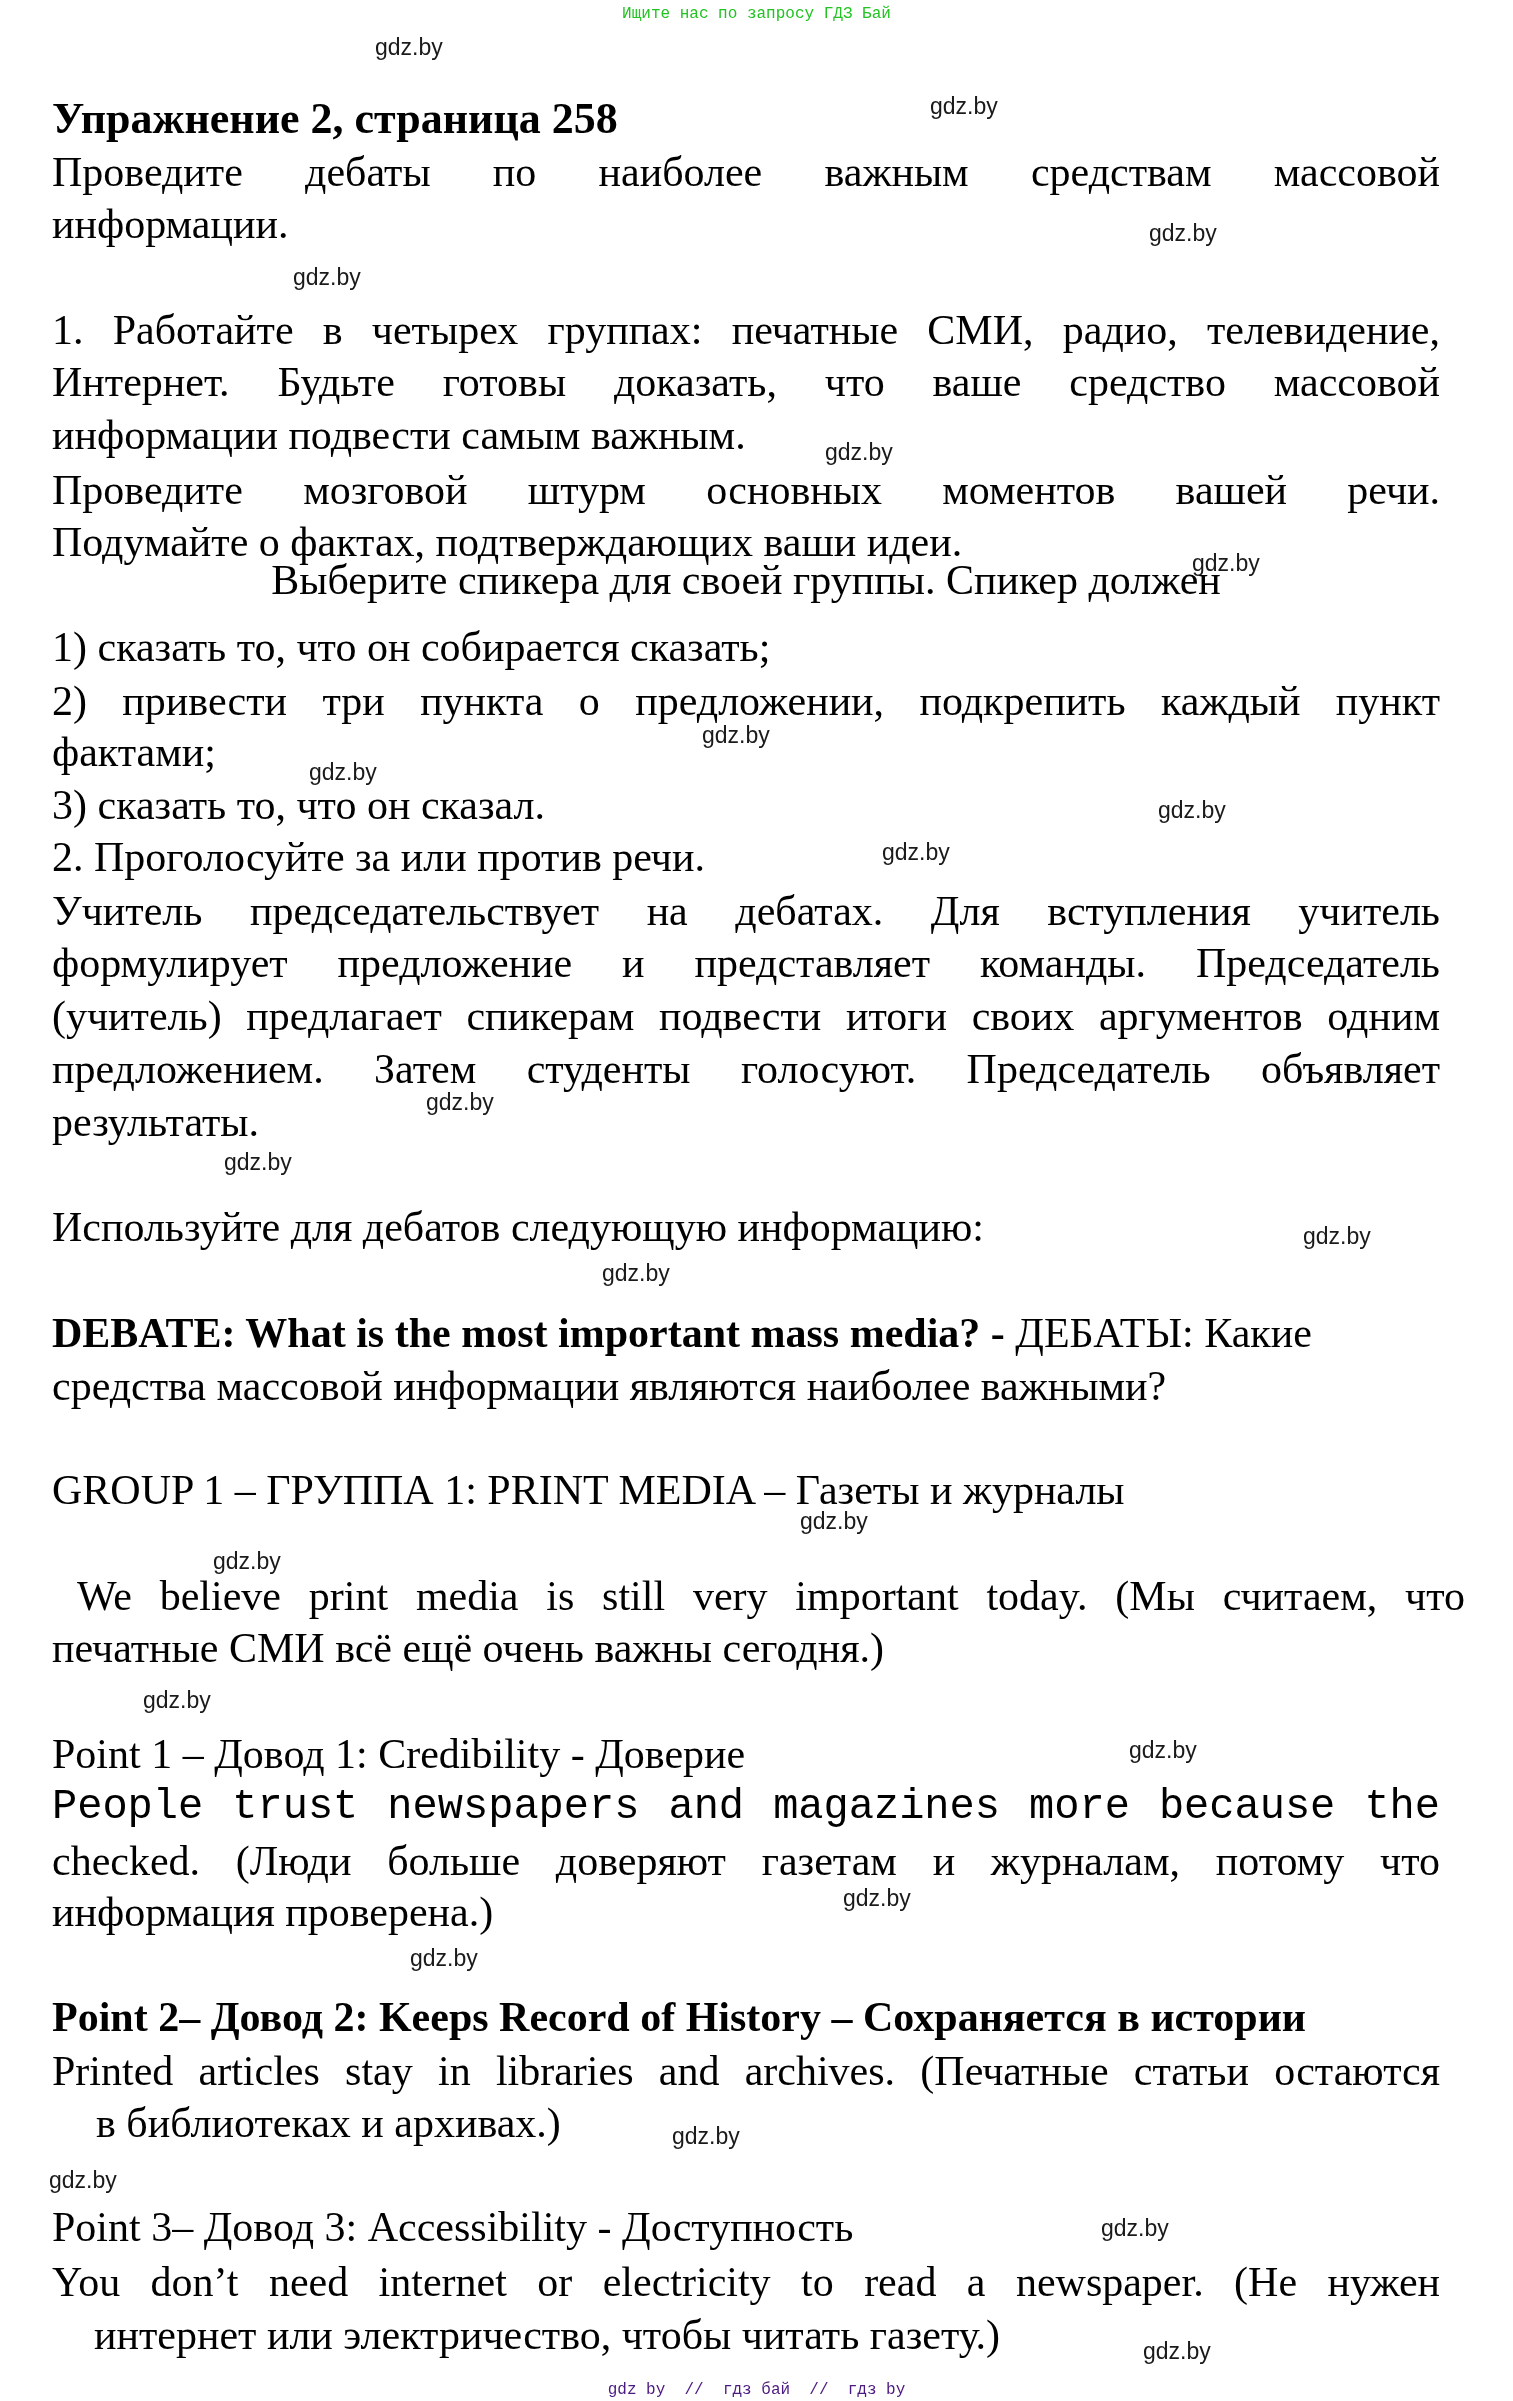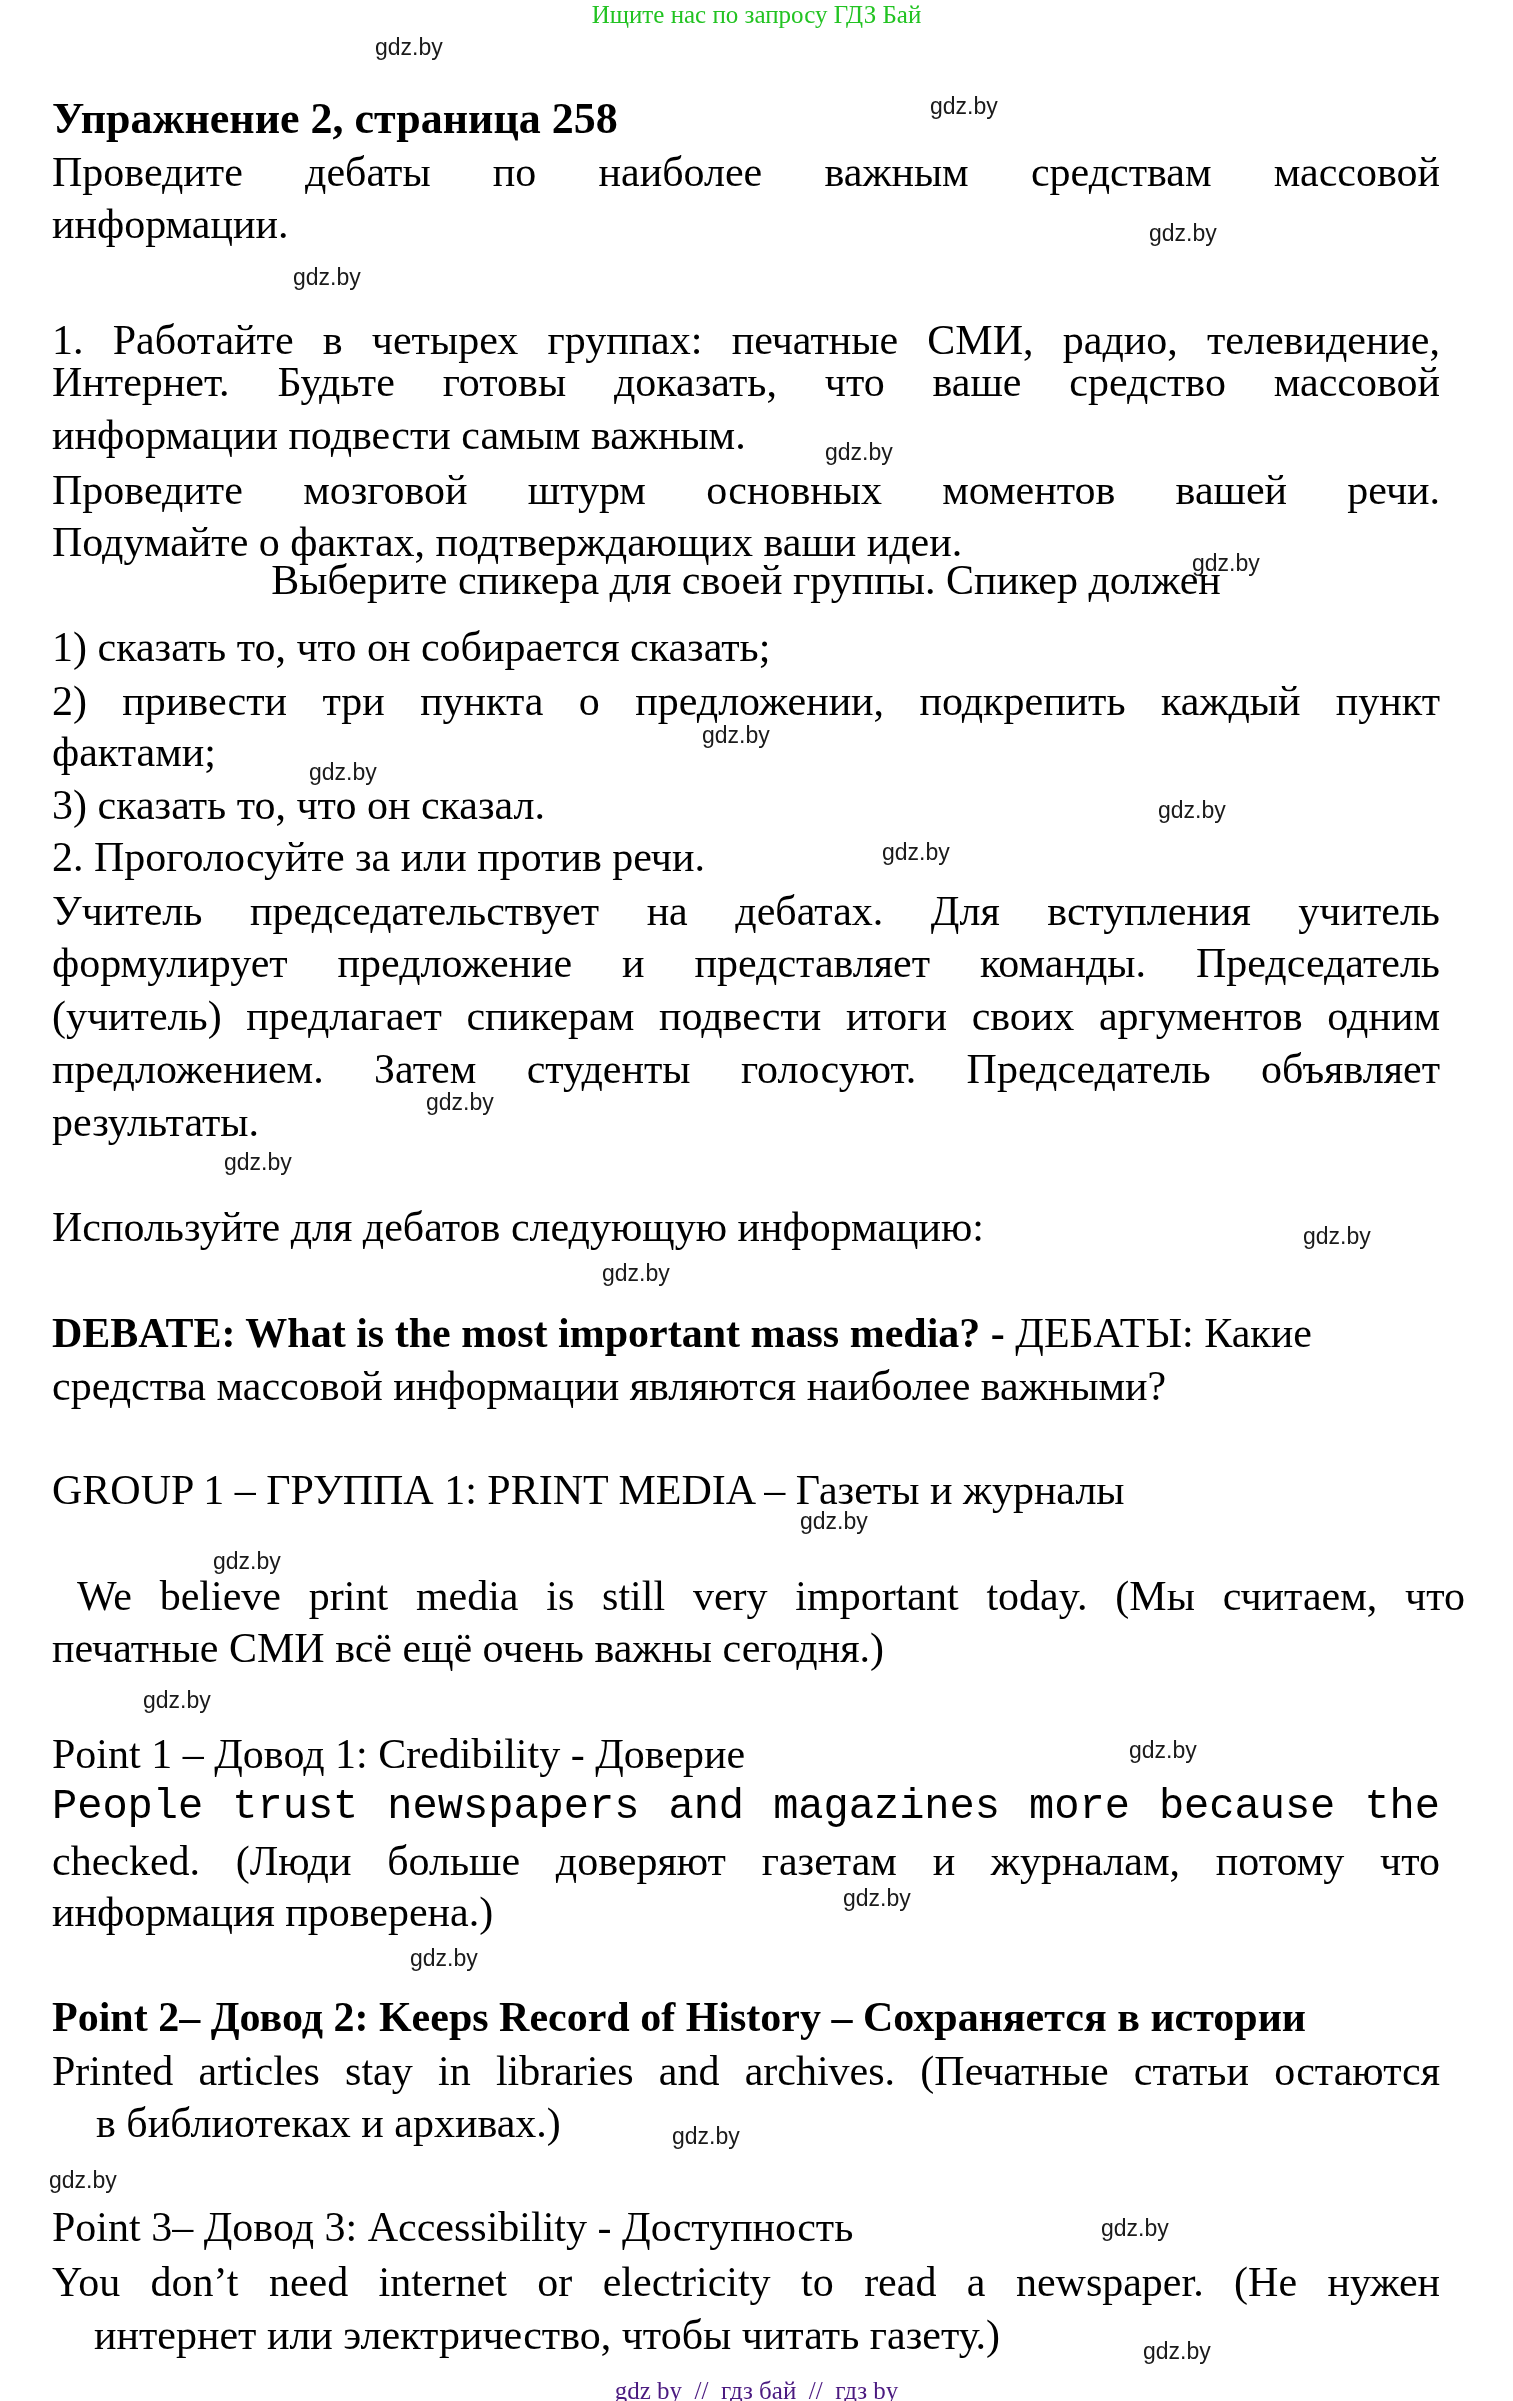--- a/index.html
+++ b/index.html
@@ -1,32 +1,32 @@
 <!DOCTYPE html>
 <html style="font-size:12.5px"><head>
 <meta charset="utf-8">
 <style>
   html, body { margin:0; padding:0; background:#ffffff; }
   body { width:1513px; height:2401px; position:relative; overflow:hidden; }
-  .hdr { position:absolute; left:0; width:1513px; text-align:center; font-family:Liberation Serif, serif; font-size:25px; line-height:25px; }
+  .hdr { position:absolute; left:0; width:1513px; text-align:center; font-family:Liberation Mono, monospace; font-size:16px; line-height:25px; }
   .ln { position:absolute; left:52px; width:1388px; font-family:"Liberation Serif", serif; font-size:42px; line-height:47px; color:#000; white-space:nowrap; transform:translateY(-50%); }
   .ln.j { text-align:justify; text-align-last:justify; white-space:normal; height:47px; overflow:hidden; }
   .ln b { font-weight:bold; }
   .wm { position:absolute; font-family:"Liberation Sans", sans-serif; font-size:23px; line-height:23.5px; color:#1a1a1a; transform:translateY(-50%); white-space:nowrap; }
 </style>
 </head>
 <body>
 
 <div class="hdr" style="top:1.6px;color:#22c322;">Ищите нас по запросу ГДЗ Бай</div>
 
 <div class="ln" style="top:118px;font-weight:bold;font-size:44px;">Упражнение 2, страница 258</div>
 <div class="ln j" style="top:172px;">Проведите дебаты по наиболее важным средствам массовой</div>
 <div class="ln" style="top:224px;">информации.</div>
 
-<div class="ln j" style="top:340px;">1. Работайте в четырех группах: печатные СМИ, радио, телевидение,</div>
+<div class="ln j" style="top:330px;">1. Работайте в четырех группах: печатные СМИ, радио, телевидение,</div>
 <div class="ln j" style="top:382px;">Интернет. Будьте готовы доказать, что ваше средство массовой</div>
 <div class="ln" style="top:435px;">информации подвести самым важным.</div>
 <div class="ln j" style="top:490px;">Проведите мозговой штурм основных моментов вашей речи.</div>
 <div class="ln" style="top:542px;">Подумайте о фактах, подтверждающих ваши идеи.</div>
 <div class="ln" style="top:580px;text-align:center;">Выберите спикера для своей группы. Спикер должен</div>
 <div class="ln" style="top:647px;">1) сказать то, что он собирается сказать;</div>
 <div class="ln j" style="top:701px;">2) привести три пункта о предложении, подкрепить каждый пункт</div>
 <div class="ln" style="top:752px;">фактами;</div>
 <div class="ln" style="top:805px;">3) сказать то, что он сказал.</div>
 

